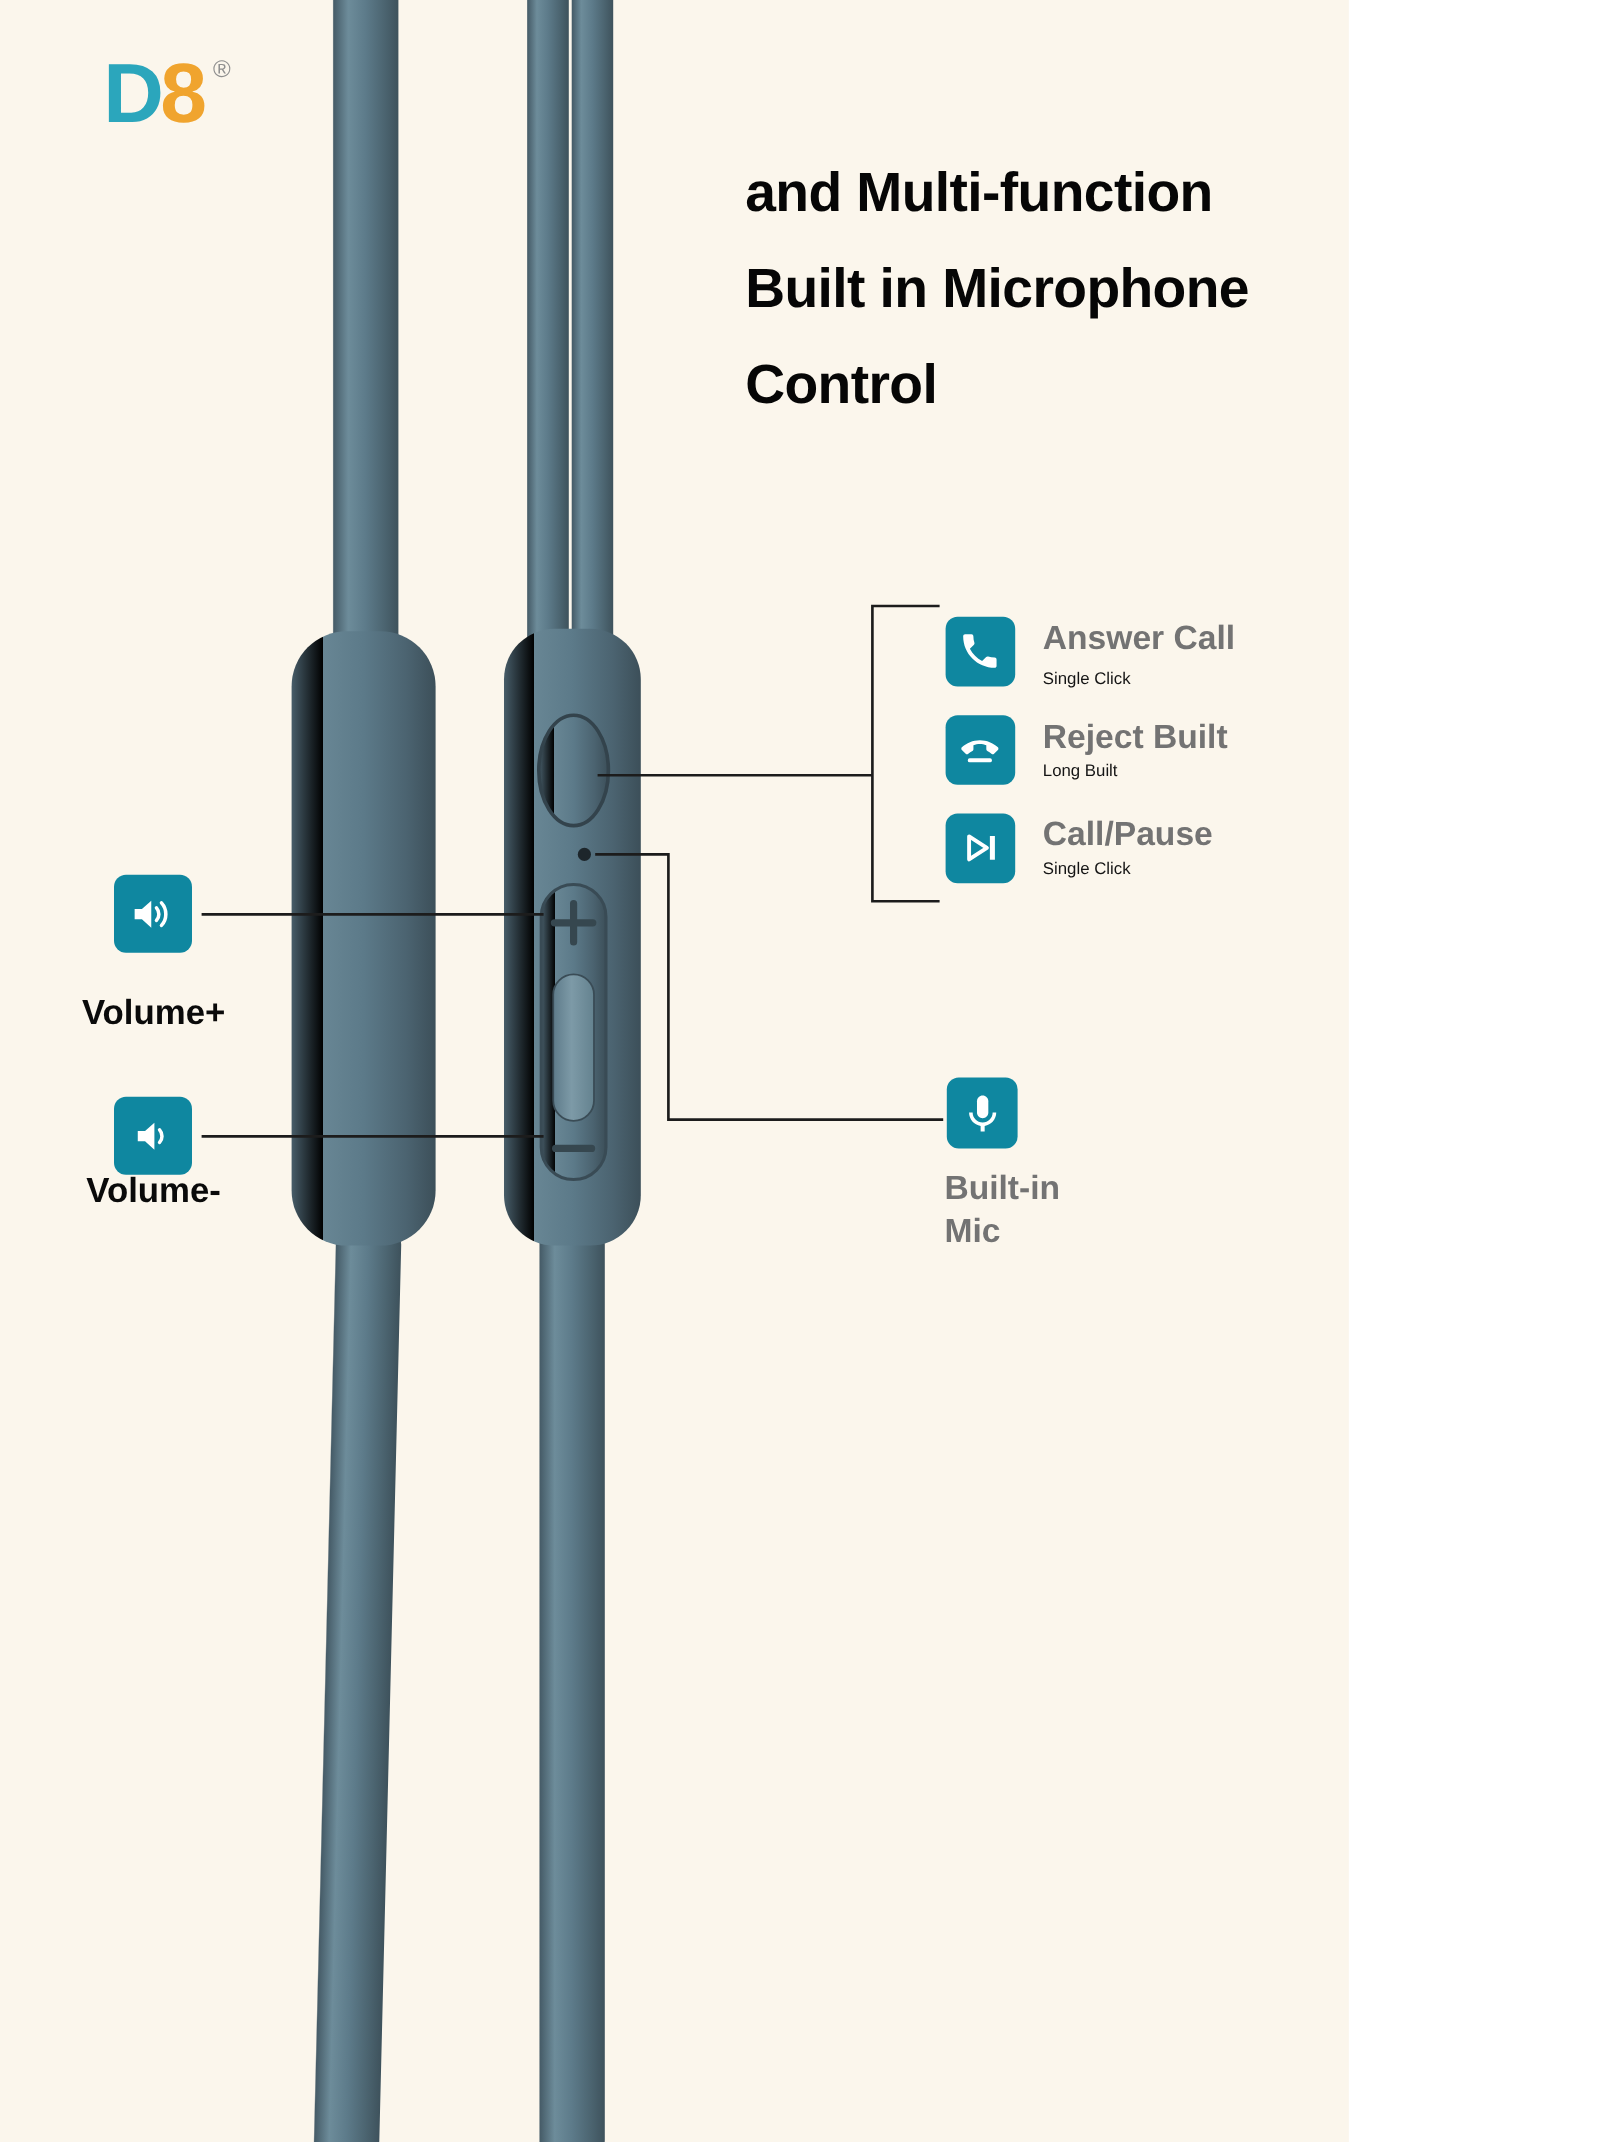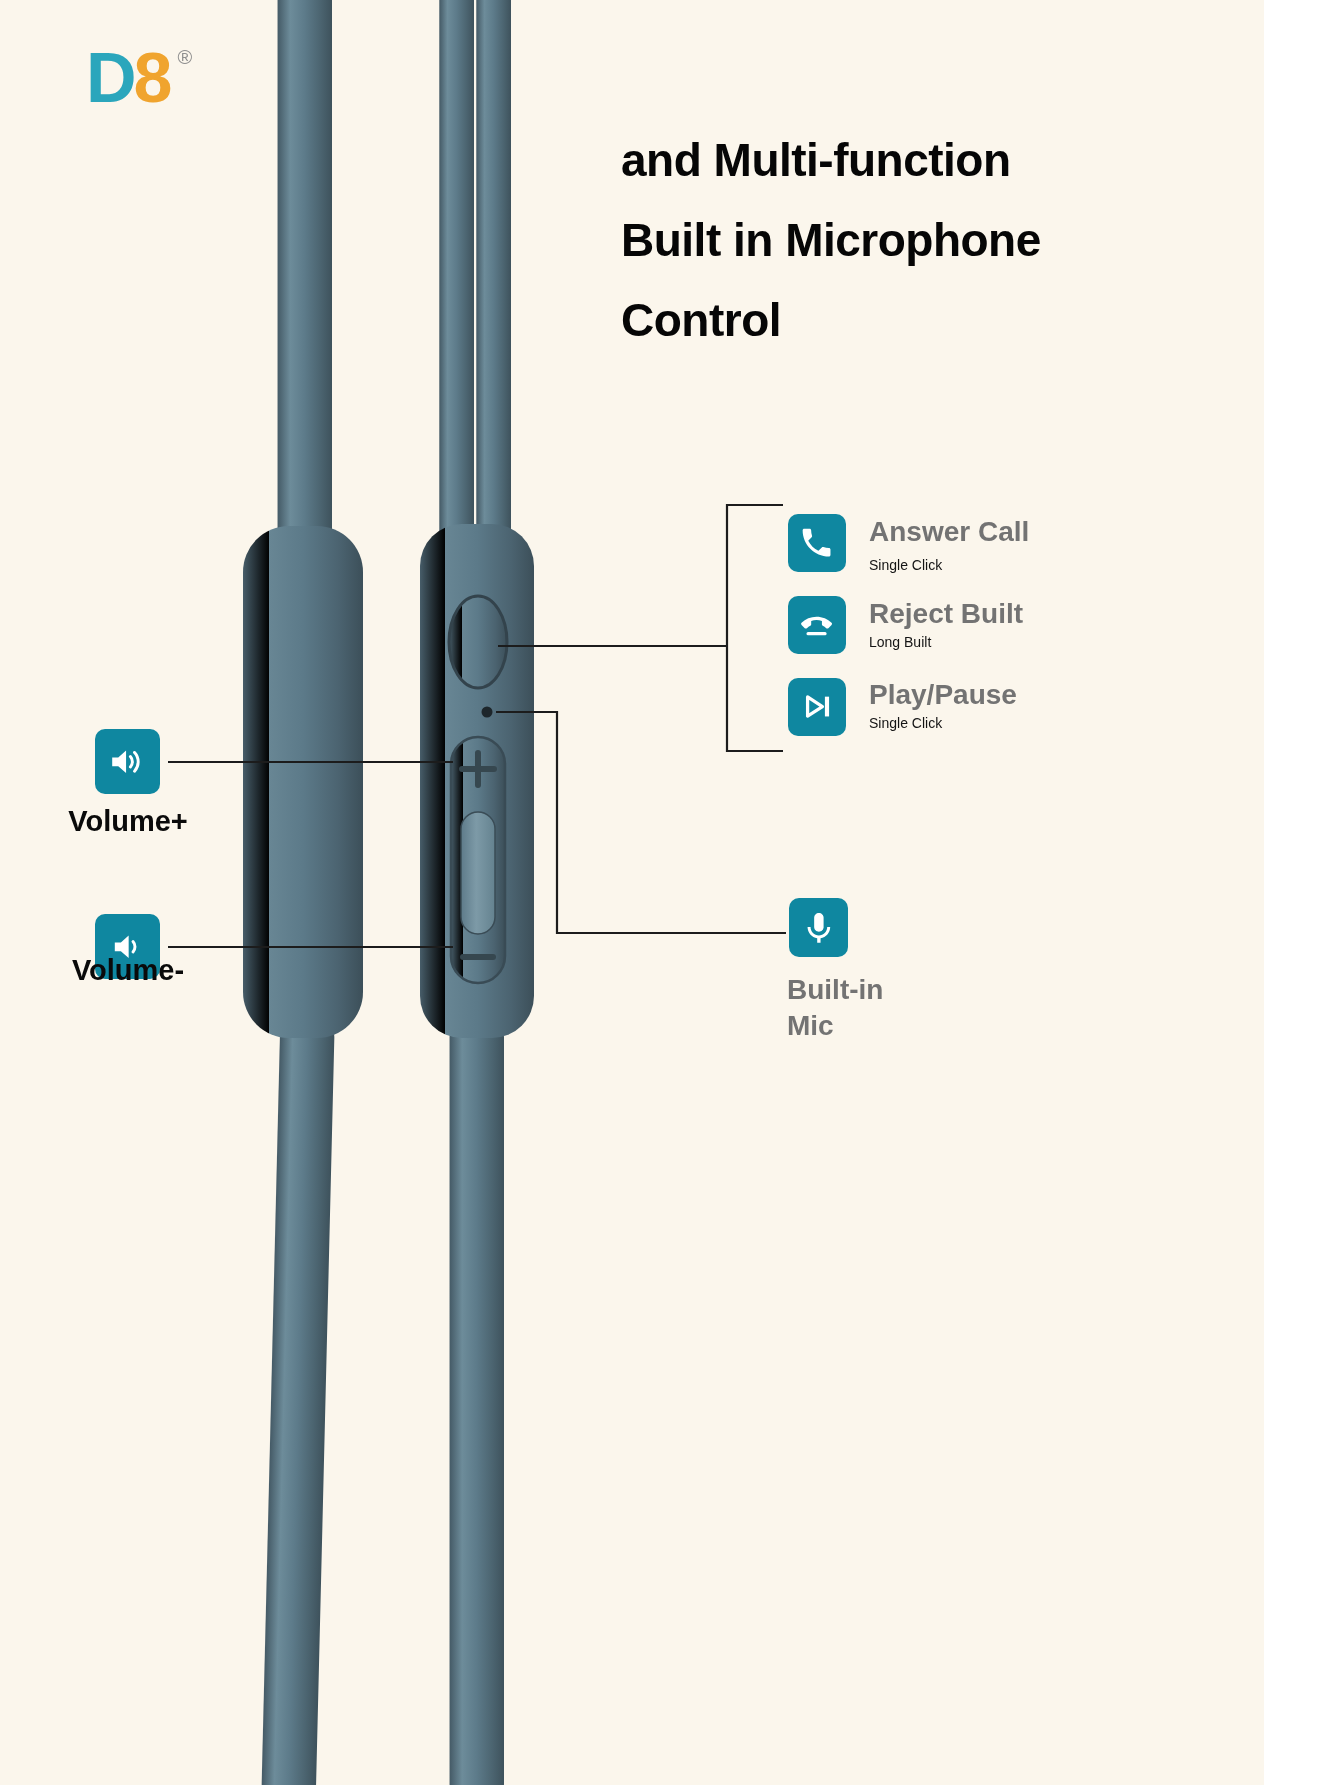--- a/index.html
+++ b/index.html
@@ -1,38 +1,38 @@
 <!DOCTYPE html>
 <html><head>
 <meta charset="utf-8">
 <style>
   * { margin:0; padding:0; box-sizing:border-box; }
   html,body { background:#ffffff; font-family:"Liberation Sans", sans-serif; }
-  .stage { position:relative; width:1264px; height:1785px; background:#fbf6ec; overflow:hidden; }
+  .stage { position:relative; width:1124px; height:1785px; background:#fbf6ec; overflow:hidden; }
   .layer { position:absolute; left:0; top:0; }
 
   .logo { position:absolute; left:86px; top:38px; font-weight:700; font-size:70px; letter-spacing:-3px; }
   .logo .logo-d { color:#2ba6bc; }
   .logo .logo-8 { color:#f0a42e; }
   .logo .logo-reg { color:#8f8f8f; font-size:20px; font-weight:400; letter-spacing:0;
                     position:relative; top:-38px; left:8px; }
 
   .title { position:absolute; left:621px; top:120px; font-size:46px; line-height:80px;
            font-weight:700; color:#060606; letter-spacing:-0.5px; }
   .title span { display:block; }
 
   .tile { position:absolute; background:#0f87a0; border-radius:10px;
           display:flex; align-items:center; justify-content:center; }
   .tile svg { width:64%; height:64%; }
 
   .co-label { position:absolute; font-size:28px; font-weight:700; color:#737373; white-space:nowrap; }
   .co-sub   { position:absolute; font-size:14px; font-weight:400; color:#141414; white-space:nowrap; }
 
   .vol-label { position:absolute; width:150px; text-align:center; font-size:29px;
-               font-weight:700; color:#0a0a0a; }
+               font-weight:700; color:#0a0a0a;margin-top:23px; }
 
   .mic-label { position:absolute; font-size:28px; font-weight:700; line-height:36px; color:#737373; }
   .mic-label span { display:block; }
 </style>
 </head>
 <body>
 
 <div class="stage">
 
   <svg class="layer" width="1340" height="1785" viewBox="0 0 1340 1785">
@@ -114,21 +114,21 @@
   </div>
   <div class="co-label" style="left:869px; top:598px;">Reject Built</div>
   <div class="co-sub" style="left:869px; top:634px;">Long Built</div>
 
   <div class="tile" style="left:788px; top:678px; width:58px; height:58px;">
     <svg viewBox="0 0 24 24">
       <path d="M6.2 5.8 15.8 12l-9.6 6.2z" fill="none" stroke="#ffffff" stroke-width="2.1" stroke-linejoin="round"></path>
       <rect x="17.4" y="5.6" width="2.7" height="12.8" fill="#ffffff"></rect>
     </svg>
   </div>
-  <div class="co-label" style="left:869px; top:679px;">Play/Pause</div>
+  <div class="co-label" style="left:869px; top:679px;">Call/Pause</div>
   <div class="co-sub" style="left:869px; top:715px;">Single Click</div>
 
   <div class="tile" style="left:95px; top:729px; width:65px; height:65px;">
     <svg viewBox="0 0 24 24">
       <path fill="#ffffff" d="M3 9.5v5h3.5L11 18.5v-13L6.5 9.5H3z"></path>
       <path d="M13.5 9a4.5 4.5 0 0 1 0 6" stroke="#ffffff" stroke-width="1.7" fill="none" stroke-linecap="round"></path>
       <path d="M15.9 6.6a8 8 0 0 1 0 10.8" stroke="#ffffff" stroke-width="1.7" fill="none" stroke-linecap="round"></path>
     </svg>
   </div>
   <div class="vol-label" style="left:53px; top:805px;">Volume+</div>

